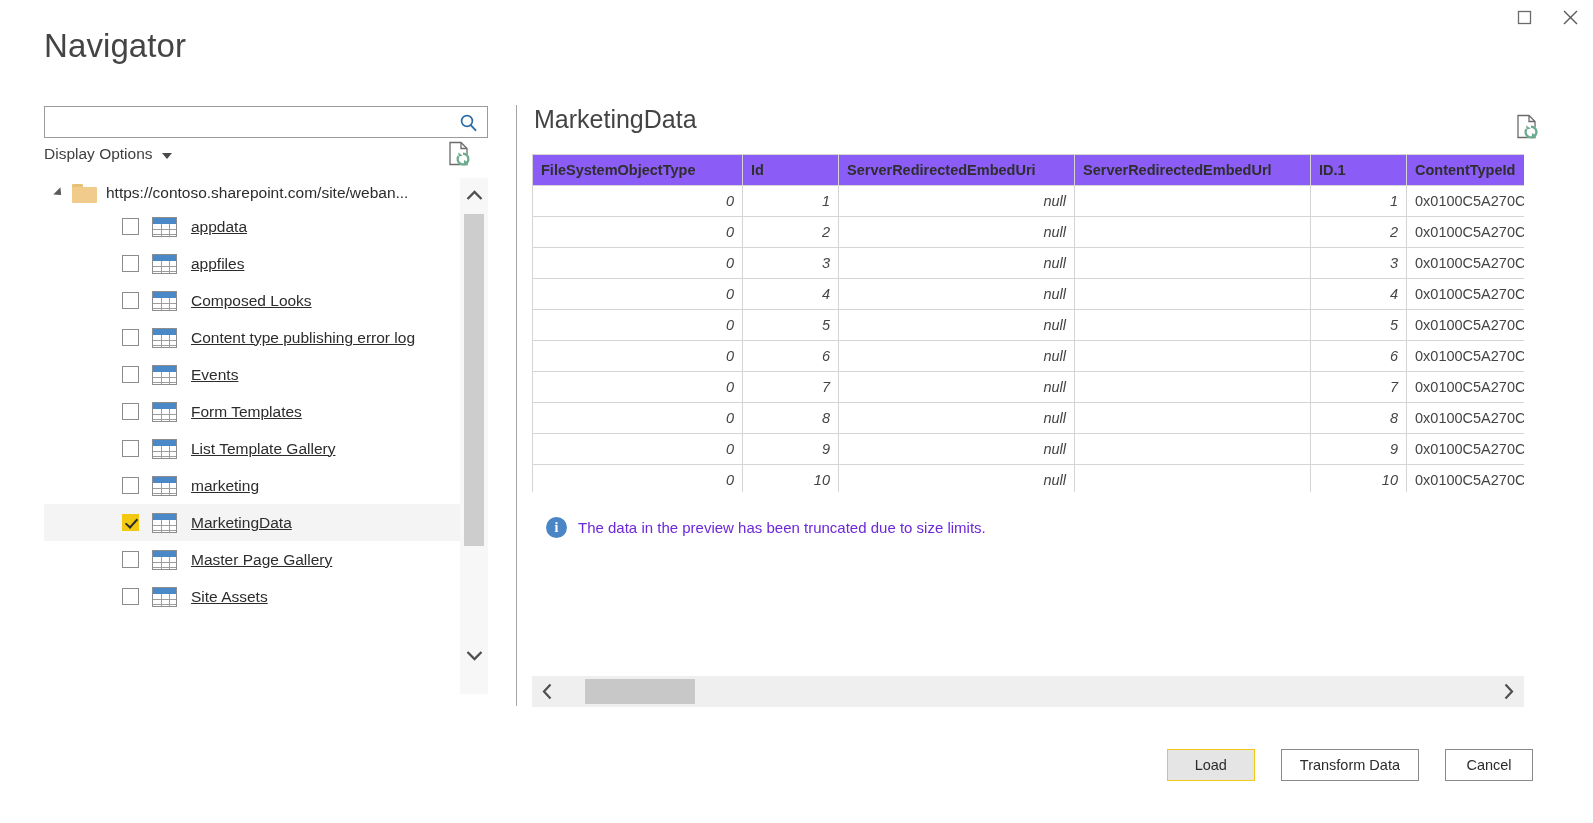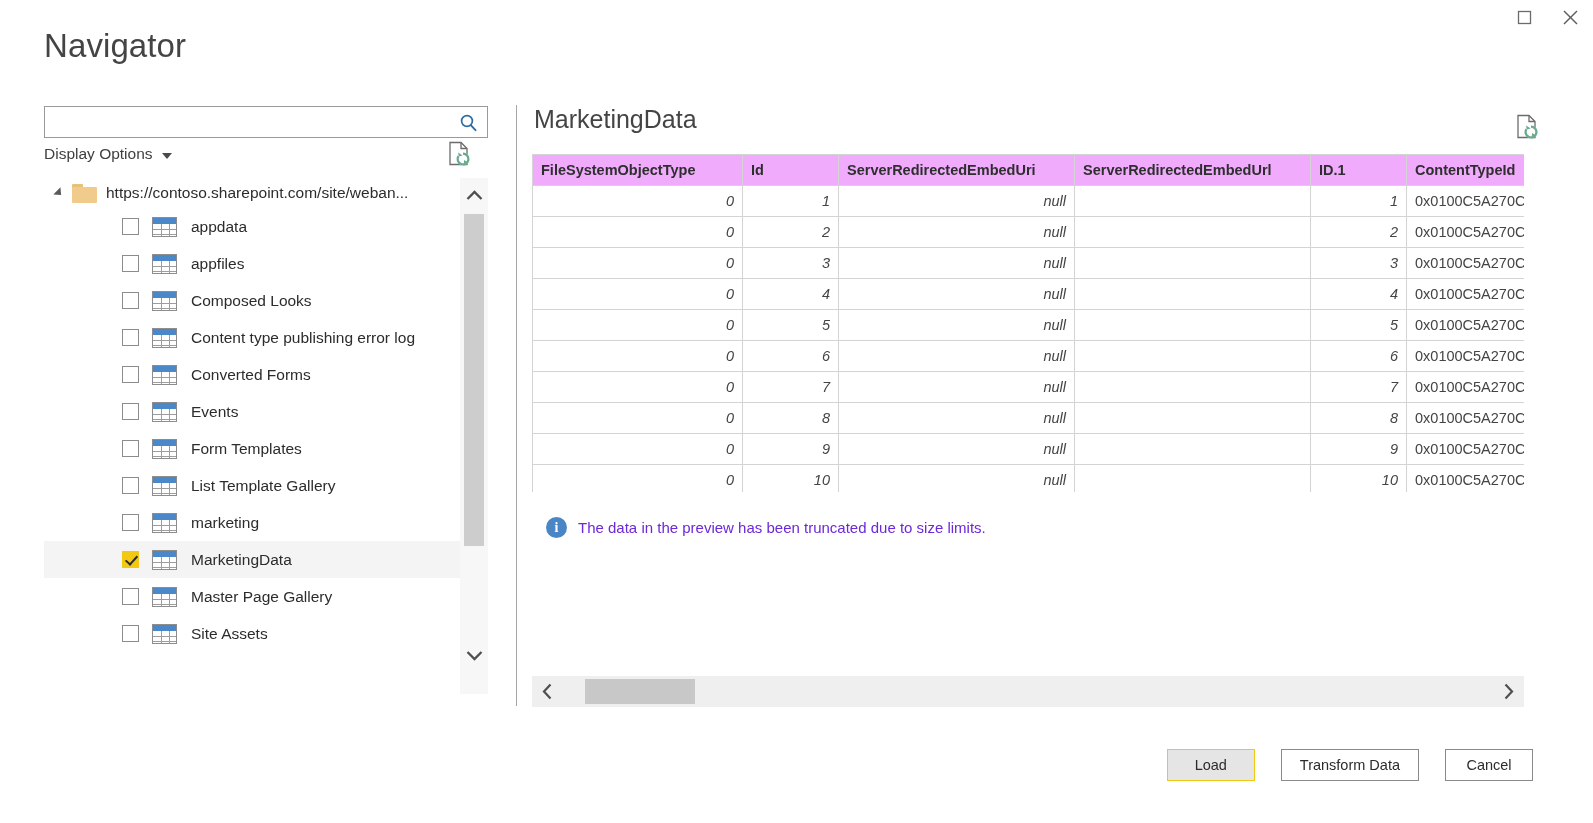--- a/index.html
+++ b/index.html
@@ -107,21 +107,21 @@
   .table-icon .v1, .table-icon .v2 {
     position: absolute; top: 6px; width: 1px; height: 14px; background: #9d9d9d;
   }
   .table-icon .v1 { left: 8px; }
   .table-icon .v2 { left: 16px; }
   .table-icon .h1, .table-icon .h2 {
     position: absolute; left: 0; width: 100%; height: 1px; background: #9d9d9d;
   }
   .table-icon .h1 { top: 11px; }
   .table-icon .h2 { top: 16px; }
-  .tree-item .name { font-size: 15.5px; color: #2c2c2c; margin-left: 14px; white-space: nowrap; }
+  .tree-item .name { font-size: 15.5px; color: #2c2c2c; margin-left: 14px; white-space: nowrap; text-decoration: underline; }
 
   
   .vscroll {
     position: absolute; right: 0; top: 0; width: 28px; height: 516px;
     background: #f7f7f7;
   }
   .vscroll .arrow {
     position: absolute; left: 0; width: 28px; height: 30px;
     display: flex; align-items: center; justify-content: center; cursor: default;
   }
@@ -143,21 +143,21 @@
   .preview-head { position: relative; height: 48px; }
   .preview-title {
     font-size: 25px; color: #444; font-weight: 400; position: absolute; left: 2px; top: -1px;
   }
   .preview-refresh { position: absolute; right: 54px; top: 8px; }
 
   
   .grid-clip { position: relative; width: 992px; height: 338px; overflow: hidden; }
   table.grid { border-collapse: collapse; table-layout: fixed; width: 1080px; }
   table.grid th {
-    background: #f0abfc; border: 1px solid #d4d4d4; font-size: 14.5px;
+    background: #8b5cf6; border: 1px solid #d4d4d4; font-size: 14.5px;
     font-weight: bold; color: #2e2e2e; text-align: left;
     padding: 6px 8px; height: 31px; white-space: nowrap;
   }
   table.grid td {
     border: 1px solid #d4d4d4; font-size: 14.5px; color: #444;
     padding: 5px 8px; height: 31px; text-align: right; white-space: nowrap;
     font-style: italic;
   }
   table.grid td.plain { font-style: normal; text-align: left; }
   table.grid td.empty { font-style: normal; }
@@ -310,31 +310,20 @@
           <span class="table-icon">
             <span class="thead"></span>
               <span class="v1"></span>
               <span class="v2"></span>
               <span class="h1"></span>
               <span class="h2"></span>
           </span>
           <span class="name">Content type publishing error log</span>
         </div>
 
-        <div class="tree-item">
-          <span class="checkbox"></span>
-          <span class="table-icon">
-            <span class="thead"></span>
-              <span class="v1"></span>
-              <span class="v2"></span>
-              <span class="h1"></span>
-              <span class="h2"></span>
-          </span>
-          <span class="name">Converted Forms</span>
-        </div>
 
 
         <div class="tree-item">
           <span class="checkbox"></span>
           <span class="table-icon">
             <span class="thead"></span>
               <span class="v1"></span>
               <span class="v2"></span>
               <span class="h1"></span>
               <span class="h2"></span>

